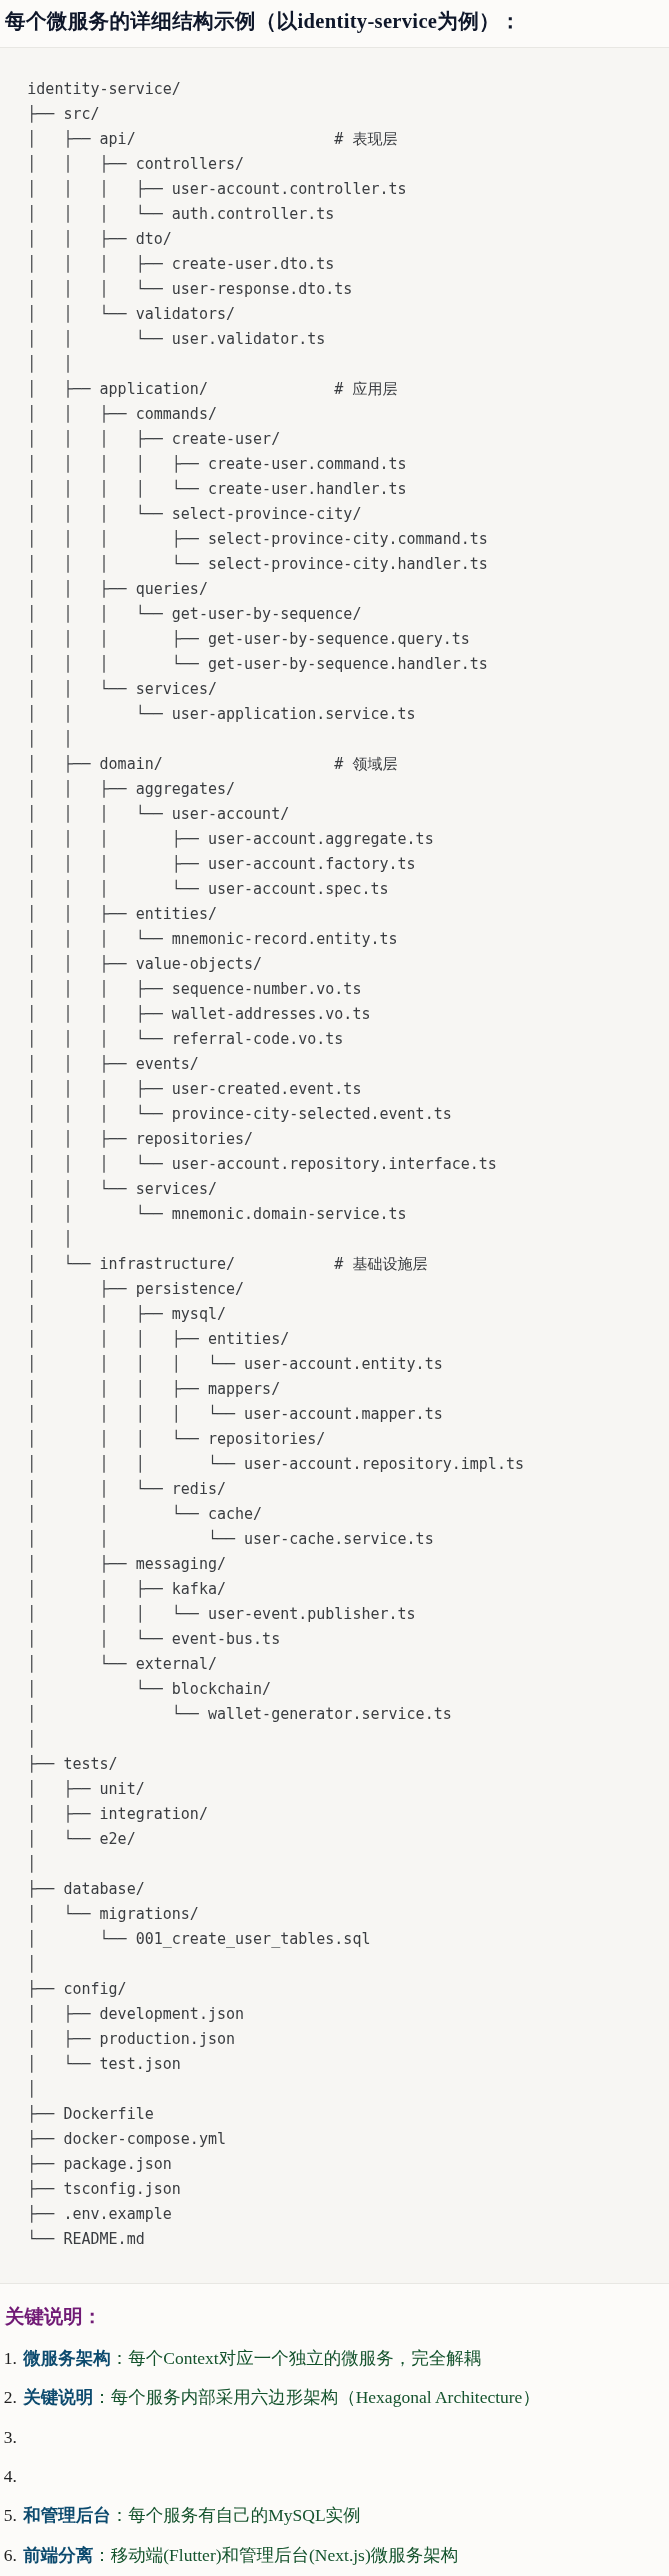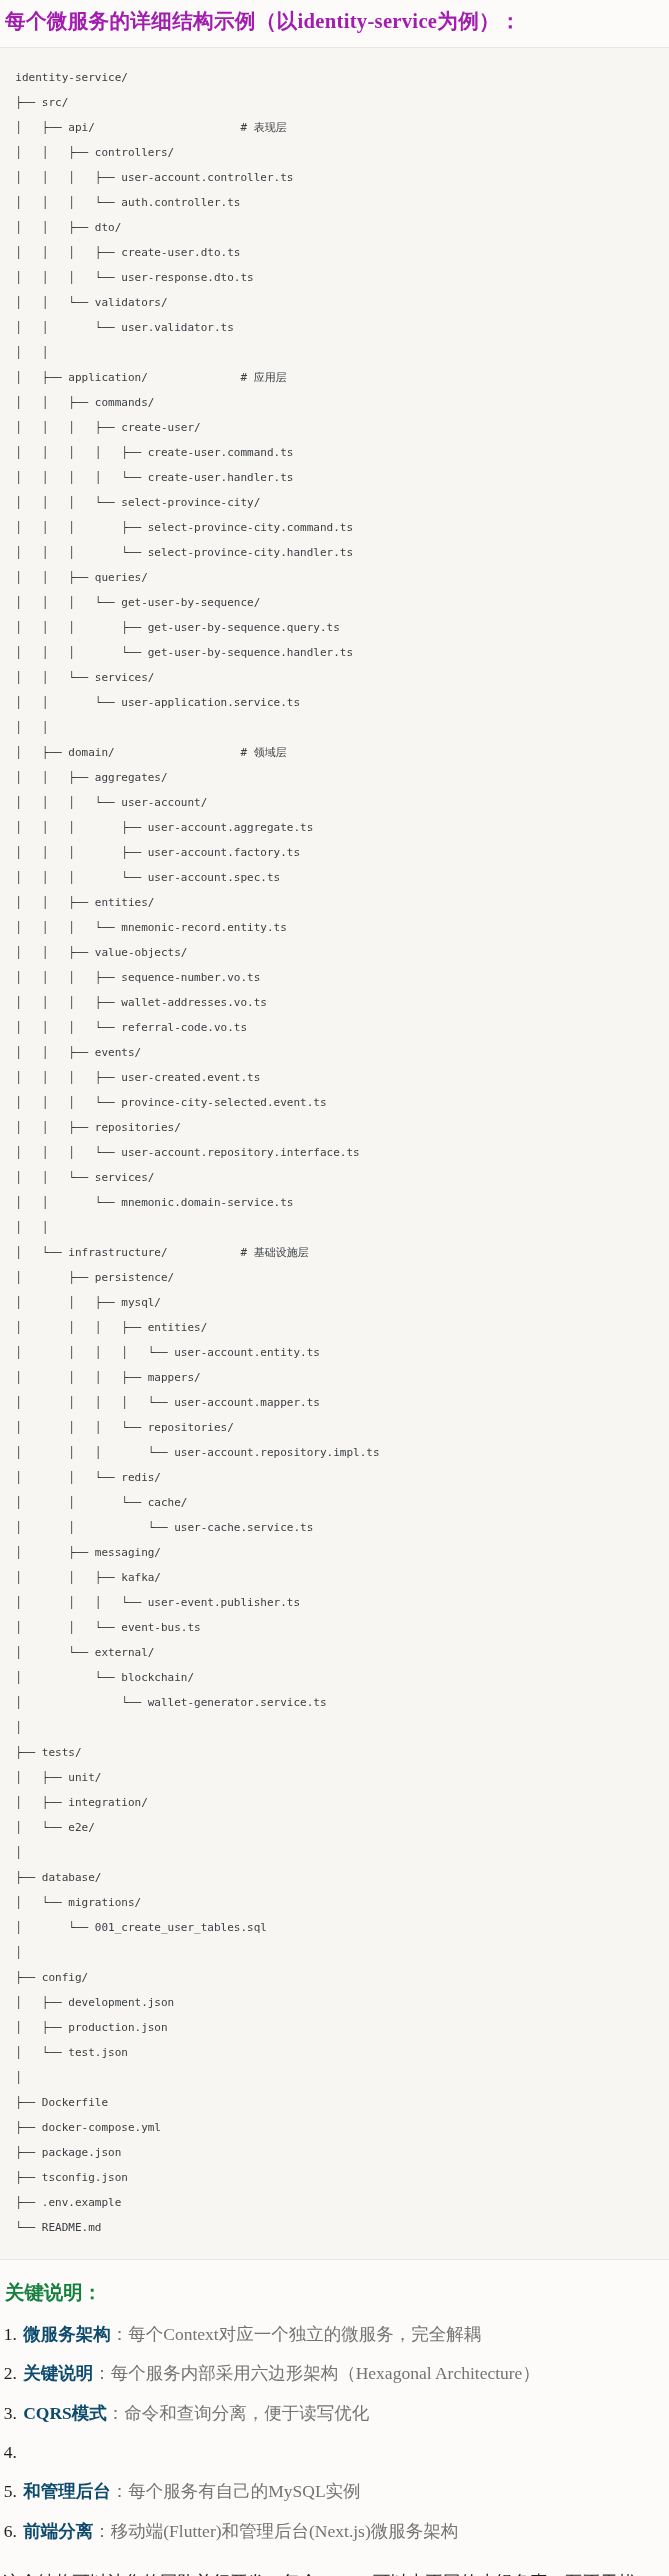--- a/index.html
+++ b/index.html
@@ -15,47 +15,47 @@
     box-sizing: border-box;
     overflow: hidden;
   }
   .doc {
     width: 669px;
   }
   .doc-title {
     font-family: "Liberation Serif", serif;
     font-size: 20.6px;
     font-weight: 700;
-    color: #a21caf;
+    color: #0f172a;
     margin: 0;
     padding: 7.5px 5px 11.3px 5px;
     letter-spacing: 0.3px;
     line-height: 1.35;
   }
   .codeblock {
     background: #F7F6F3;
     border-top: 0.6px solid #E8E7E3;
     border-bottom: 0.6px solid #E8E7E3;
     padding: 13.8px 0 15px 11.3px;
     width: 669px;
     box-sizing: border-box;
     overflow: hidden;
   }
   .codeblock pre {
-    margin: 4px;
+    margin: 16px;
     font-family: "DejaVu Sans Mono", "Liberation Mono", monospace;
-    font-size: 11px;
+    font-size: 15px;
     line-height: 25px;
     color: #3A3D41;
     white-space: pre;
   }
   .notes-heading {
     font-size: 19.4px;
     font-weight: 700;
-    color: #15803d;
+    color: #701a75;
     margin: 0;
     padding: 20px 5px 0 5px;
     line-height: 1.3;
   }
   .notes-list {
     margin: 16.3px 0 0 0;
     padding: 0 5px 0 3.8px;
   }
   .note-item {
     display: flex;
@@ -68,21 +68,21 @@
   .note-num {
     flex: 0 0 auto;
     margin-right: 6.3px;
     color: #1F1F20;
   }
   .note-term {
     font-weight: 700;
     color: #0c4a6e;
   }
   .note-desc {
-    color: #737373;
+    color: #14532d;
   }
   .footer-para {
     margin: 26px 0 0 0;
     padding: 0 5px 12.5px 2.5px;
     font-size: 17.5px;
     line-height: 25px;
     color: #1F1F20;
   }
 </style>
 </head>
@@ -191,21 +191,20 @@
       <span><span class="note-term">微服务架构</span><span class="note-desc">：每个Context对应一个独立的微服务，完全解耦</span></span>
     </div>
 
     <div class="note-item">
       <span class="note-num">2.</span>
       <span><span class="note-term">关键说明</span><span class="note-desc">：每个服务内部采用六边形架构（Hexagonal Architecture）</span></span>
     </div>
 
     <div class="note-item">
       <span class="note-num">3.</span>
-      <span><span class="note-term">CQRS模式</span><span class="note-desc">：命令和查询分离，便于读写优化</span></span>
     </div>
 
     <div class="note-item">
       <span class="note-num">4.</span>
     </div>
 
     <div class="note-item">
       <span class="note-num">5.</span>
       <span><span class="note-term">和管理后台</span><span class="note-desc">：每个服务有自己的MySQL实例</span></span>
     </div>

